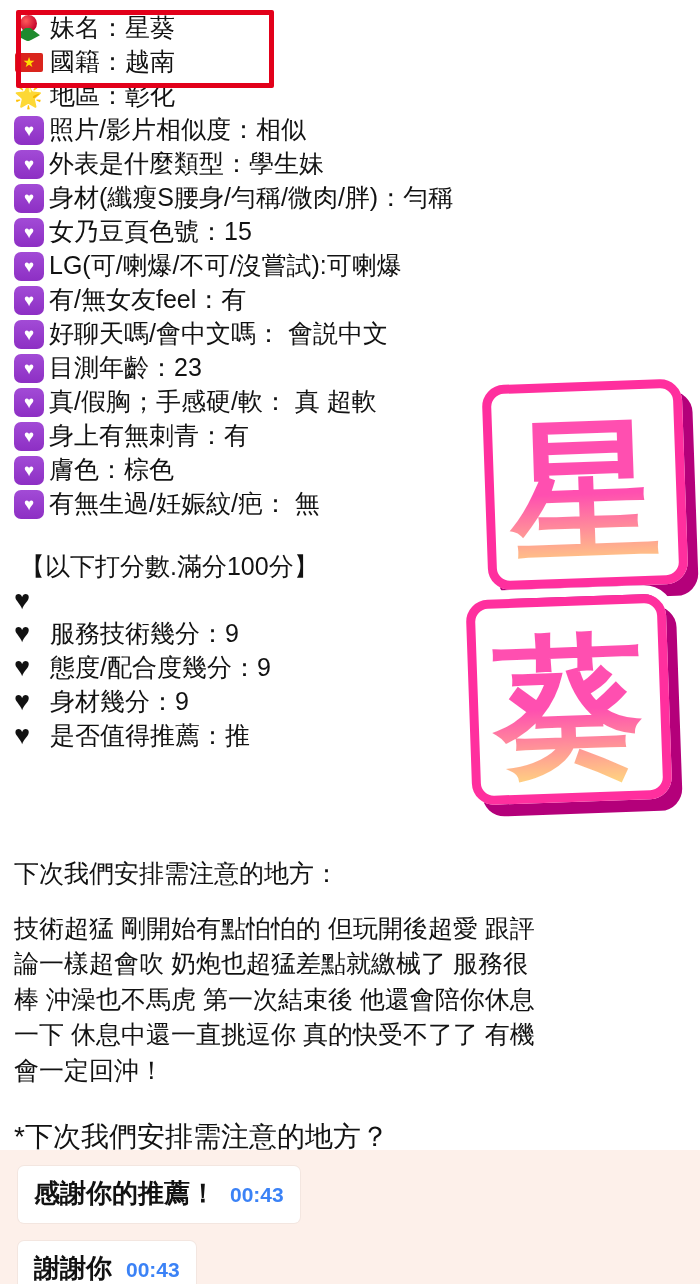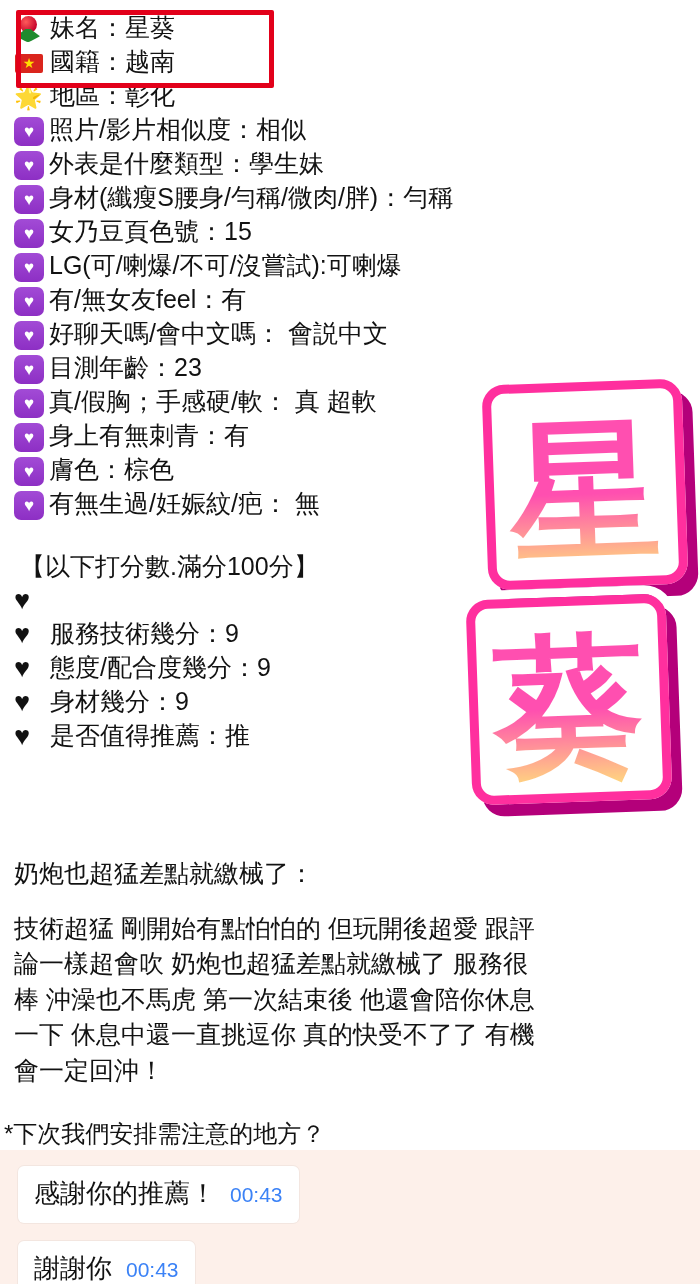--- a/index.html
+++ b/index.html
@@ -28,21 +28,21 @@
     position: absolute;
     left: 0;
     top: 0;
     width: 700px;
     background: #ffffff;
     padding: 10px 14px 4px 14px;
   }
 
   .line {
     display: flex;
-    align-items: flex-end;
+    align-items: flex-start;
     font-size: 25px;
     line-height: 1.32;
     color: #121212;
     white-space: nowrap;
     margin: 1px 0;
   }
 
   
   .heart-badge {
     flex: 0 0 auto;
@@ -177,23 +177,23 @@
   .para {
     font-size: 25px;
     line-height: 1.42;
     color: #121212;
     margin-top: 6px;
     white-space: pre-wrap;
   }
   .para-block { padding: 0 14px; }
 
   .q-line {
-    font-size: 24px;
+    font-size: 28px;
     color: #121212;
-    padding: 0 4px;
+    padding: 0 14px;
     margin-top: 20px;
   }
 
   
   .inbox {
     position: absolute;
     left: 0;
     width: 700px;
     background: #fdf0ea;
     padding-left: 18px;
@@ -316,34 +316,34 @@
   </div>
 
   <div class="red-box"></div>
 
   <div class="sticker">
     <div class="stk-char stk-1">星</div>
     <div class="stk-char stk-2">葵</div>
   </div>
 
   <div class="para-block" style="position:absolute; left:0; top:850px; width:700px;">
-    <div class="para">奶炮也超猛差點就繳械了：</div>
+    <div class="para">下次我們安排需注意的地方：</div>
     <div class="para" style="margin-top:19px;">技術超猛 剛開始有點怕怕的 但玩開後超愛 跟評
 論一樣超會吹 奶炮也超猛差點就繳械了 服務很
 棒 沖澡也不馬虎 第一次結束後 他還會陪你休息
 一下 休息中還一直挑逗你 真的快受不了了 有機
 會一定回沖！</div>
   </div>
 
   <div style="position:absolute; left:0; top:1098px; width:700px;">
     <div class="q-line">*下次我們安排需注意的地方？</div>
 
   </div>
 
-  <div class="inbox" style="top:1150px; height:134px; padding-top:16px;">
+  <div class="inbox" style="top:1150px; height:134px; padding-top:16px;font-weight:bold;">
     <div class="bubble-row">
       <div class="bubble">
         <span>感謝你的推薦！</span>
         <span class="t">00:43</span>
       </div>
     </div>
     <div class="bubble-row" style="margin-top:18px;">
       <div class="bubble">
         <span>謝謝你</span>
         <span class="t">00:43</span>

